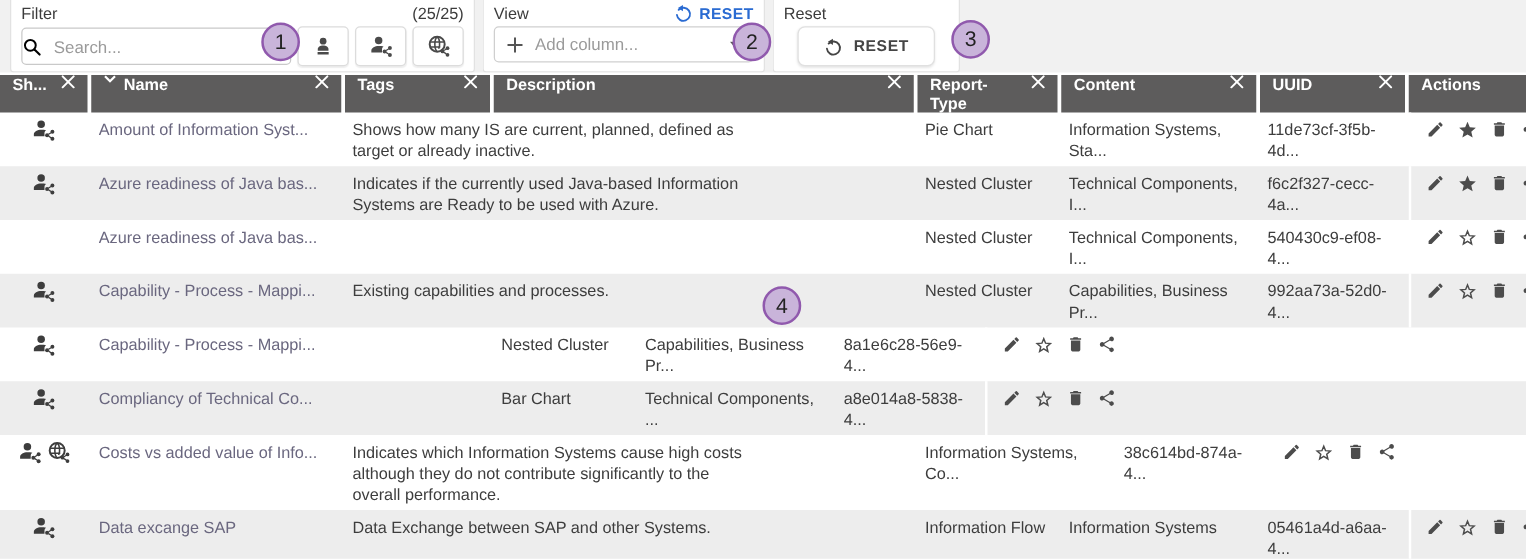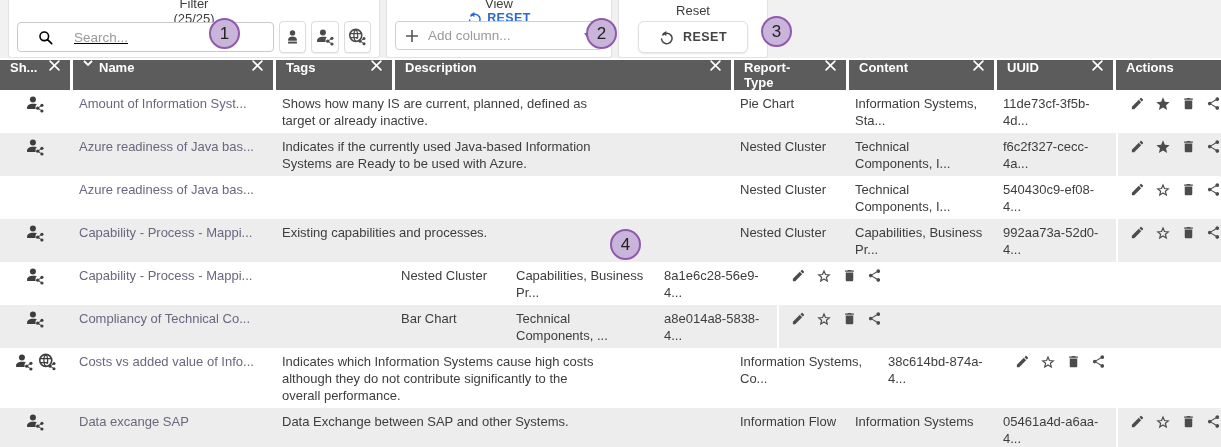--- a/index.html
+++ b/index.html
@@ -13,27 +13,27 @@
     height:58px;padding:0 0 0 8px;background:#f1f1f1;
   }
   .panel{
     background:#fff;border:1px solid #e2e2e2;border-top:none;border-radius:0 0 3px 3px;
     box-sizing:border-box;padding:2px 8px 6px;
   }
   .panel-filter{width:372px}
   .panel-view{width:226px}
   .panel-reset{width:150px}
   .panel-head{
-    display:flex;justify-content:center;align-items:center;
-    font-size:13px;color:#3c3c3c;height:17px;flex-direction:column;
+    display:flex;justify-content:space-between;align-items:center;
+    font-size:13px;color:#3c3c3c;height:17px;
   }
   .panel-body{display:flex;align-items:center;gap:5px;margin-top:2px}
   .searchbox{
     flex:1;height:30px;border:1px solid #c9c9c9;border-radius:4px;background:#fff;
-    display:flex;align-items:center;gap:19px;padding:0 20px;box-sizing:border-box;text-decoration:underline;
+    display:flex;align-items:center;gap:8px;padding:0 0;box-sizing:border-box;
   }
   .searchbox input{
     border:none;outline:none;flex:1;font-size:13.5px;color:#333;min-width:0;
     font-family:"Liberation Sans",sans-serif;background:transparent;
   }
   .searchbox input::placeholder{color:#9a9a9a}
   .ibtn{
     width:41px;height:32px;background:#fff;border:1px solid #dcdcdc;border-radius:4px;
     display:flex;align-items:center;justify-content:center;color:#4a4a4a;cursor:pointer;
     box-shadow:0 1px 1px rgba(0,0,0,.07);padding:0;
@@ -69,21 +69,21 @@
     padding:0 10px;font-size:13px;font-weight:bold;box-sizing:border-box;cursor:pointer;
   }
   .hspace{flex:1}
   .hx{cursor:pointer;display:flex}
   .sort{display:flex}
   .col-sh{width:70px}
   .col-name{width:200px}
   .col-description{width:336px}
   .col-tags{width:116px}
   .col-report_type{width:112px}
-  .col-content{width:145px}
+  .col-content{width:156px}
   .col-uuid{width:116px}
   .col-actions{flex:1}
   .tbody{background:#fff}
   .trow{display:flex;gap:3px}
   .trow.alt{background:var(--row-alt)}
   .cell{
     padding:5px 8px 4px 6px;font-size:13px;line-height:17px;color:#3d3d3d;
     box-sizing:border-box;overflow:hidden;
   }
   .c-sh{display:flex;justify-content:center;align-items:flex-start;gap:3px;padding:4px 2px 2px}

